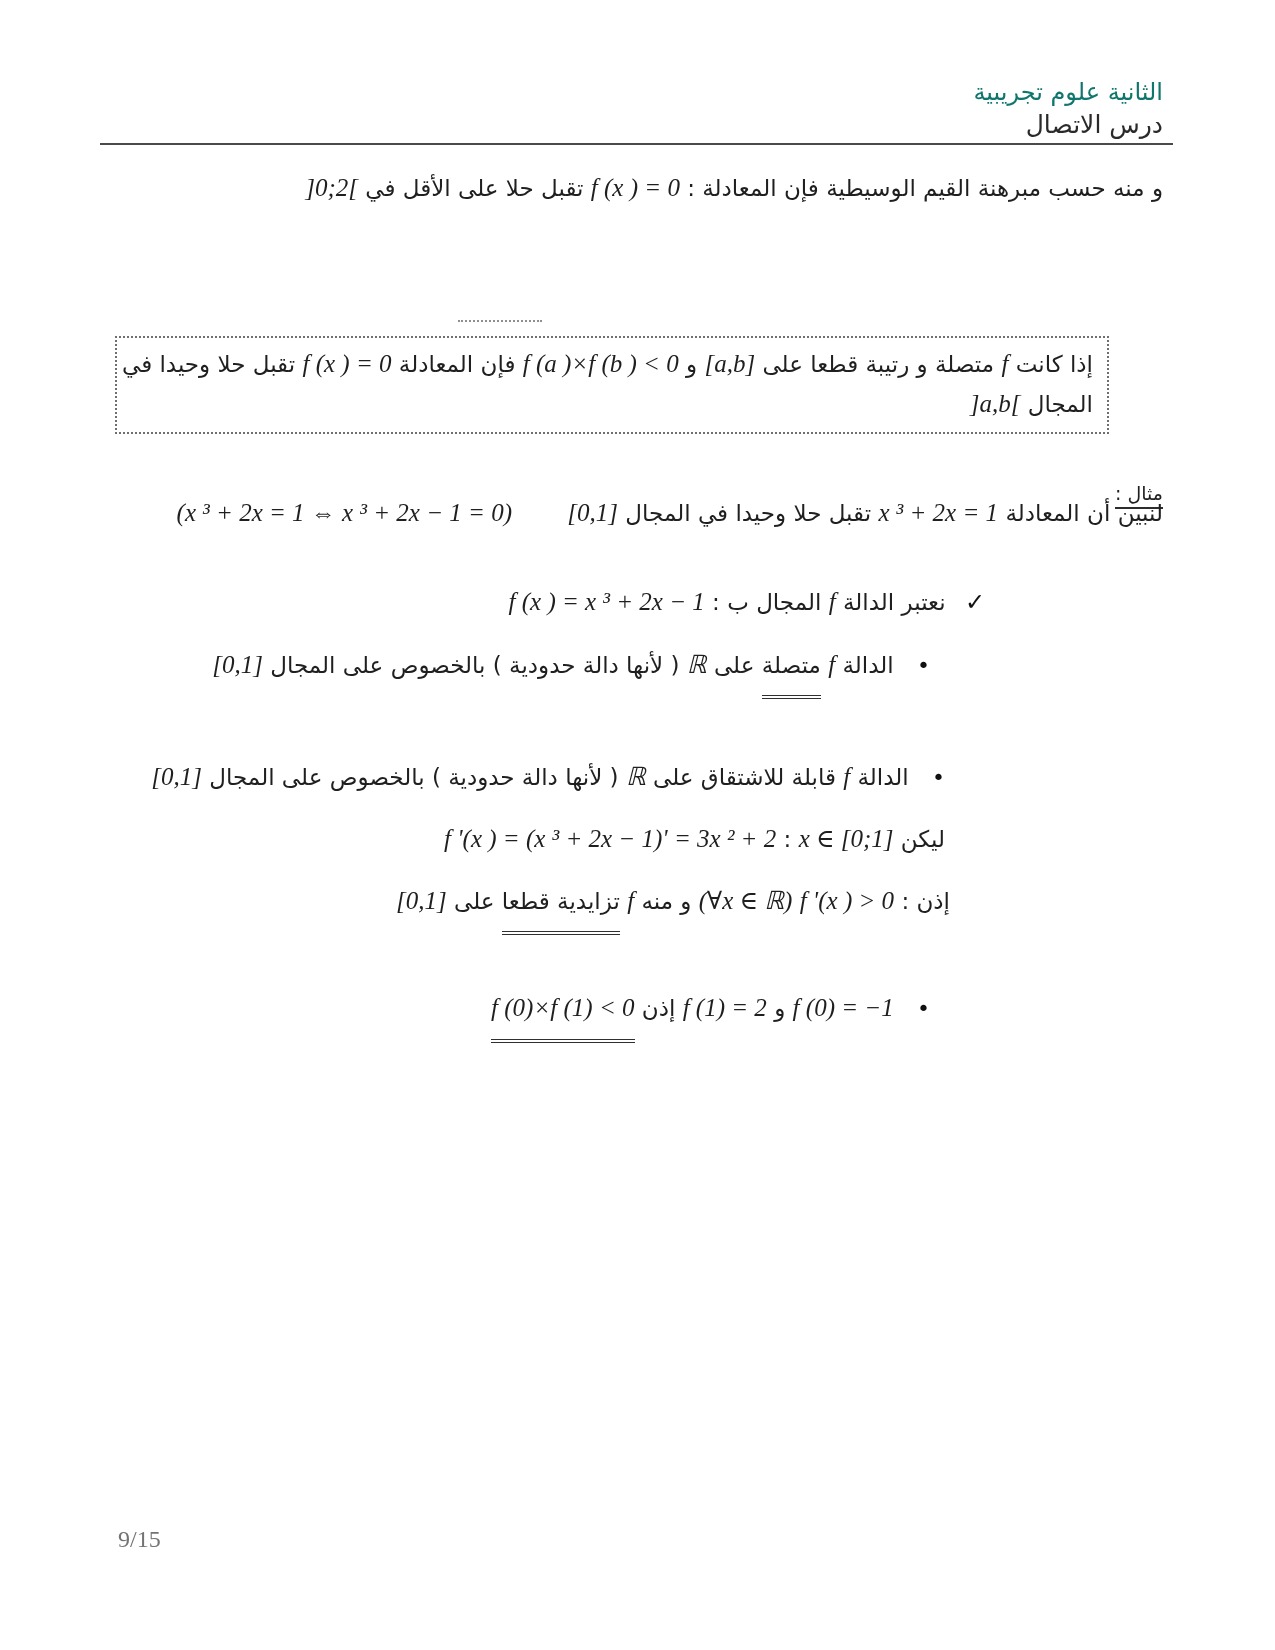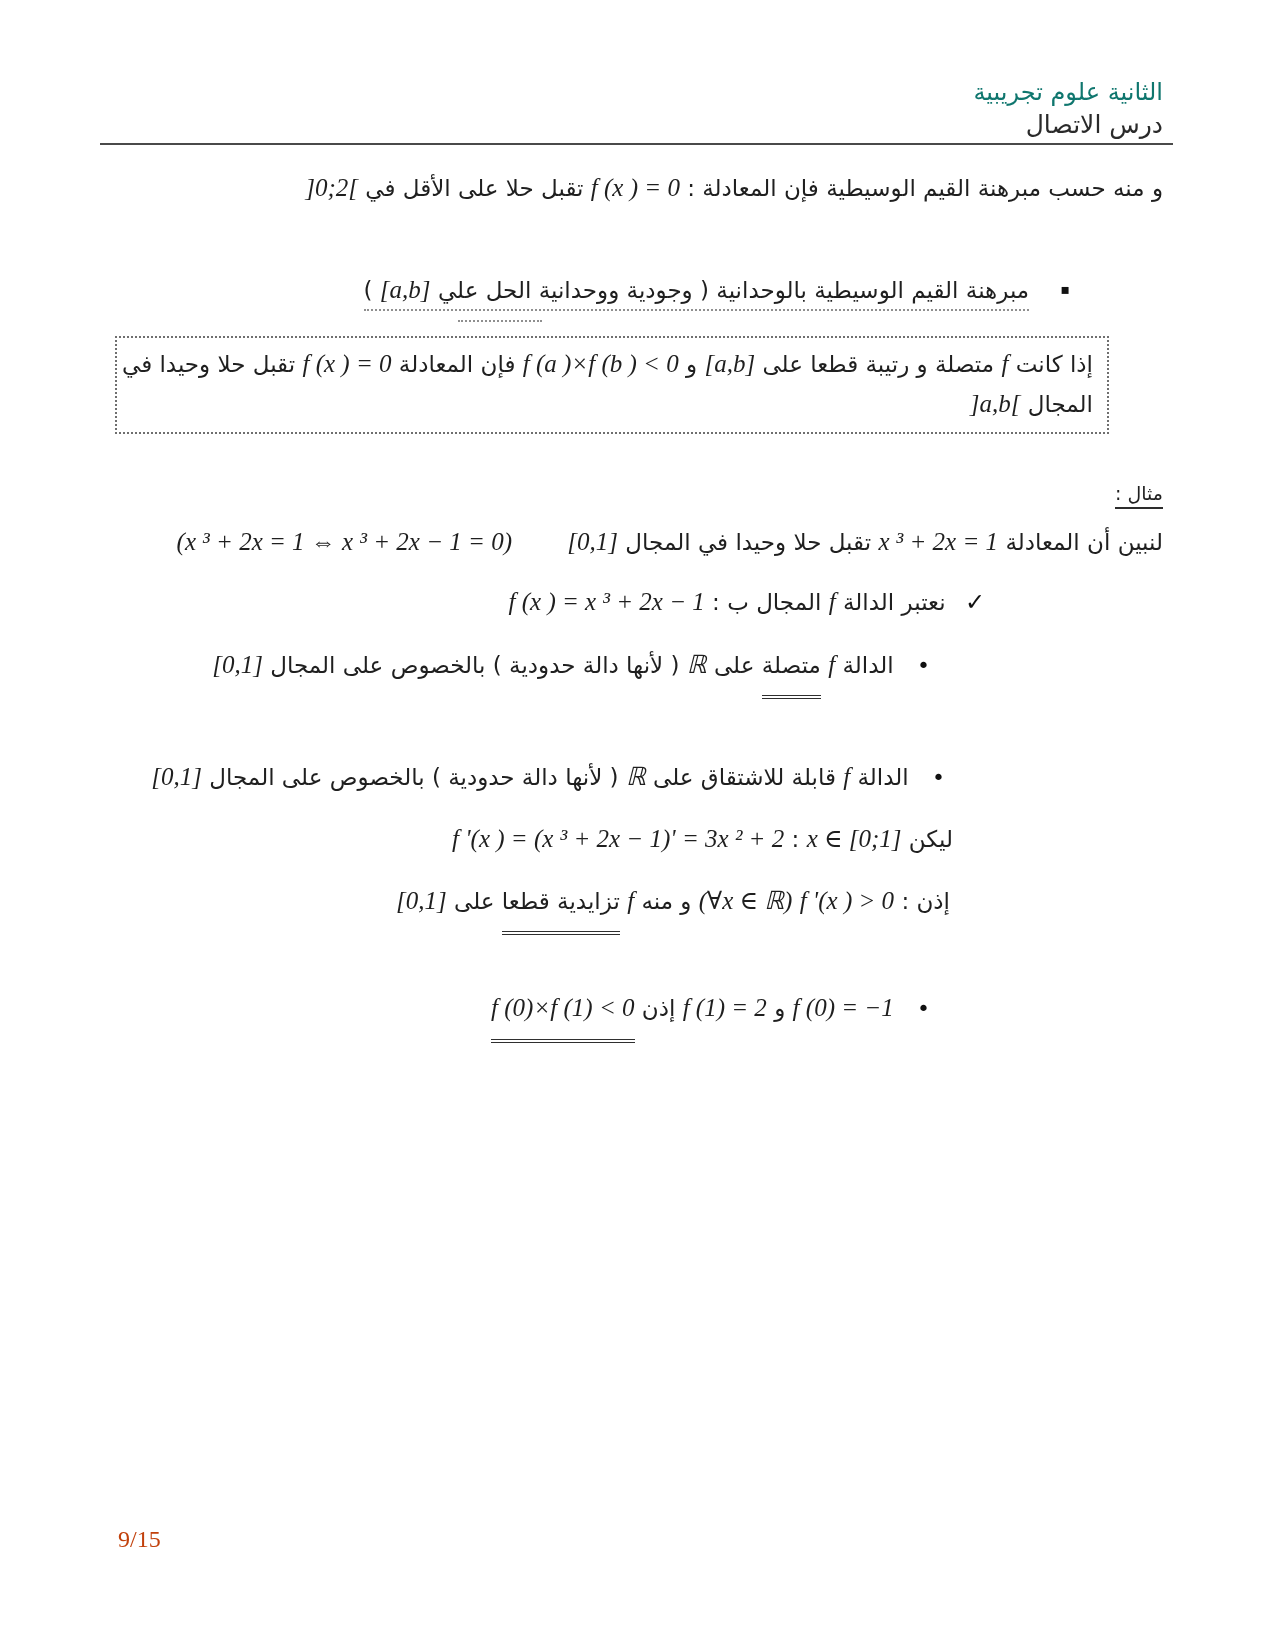--- a/index.html
+++ b/index.html
@@ -28,63 +28,54 @@
   .thm-box {
     top:336px; left:115px; width:962px; border:2px dotted #6f6f6f;
     padding:8px 14px 10px 14px; white-space:normal;
   }
   .thm-box .bl { line-height:36px; white-space:nowrap; }
   .thm-box .bl2 { margin-top:4px; }
 
   .example-title { top:482px; right:112px; font-size:19px; }
   .u1 { border-bottom:2px solid #2d2d2d; padding-bottom:3px; }
 
-  .example-goal { top:528px; right:112px; }
+  .example-goal { top:499px; right:112px; }
   .equiv-gap { margin-right:48px; }
 
   .consider-line { top:588px; right:290px; }
   .chk { font-size:24px; font-weight:bold; margin-left:12px; color:#111; }
 
   .b-cont  { top:650px; right:345px; }
   .b-deriv { top:762px; right:330px; }
   .dot-bullet { font-size:22px; margin-left:16px; color:#111; }
   .u2 { border-bottom:4px double #2f2f2f; padding-bottom:17px; }
 
-  .likon-line { top:824px; right:322px; }
+  .likon-line { top:824px; right:330px; }
   .idhan-line { top:886px; right:325px; }
   .b-signs { top:994px; right:345px; }
   .conclusion-line { top:1106px; right:112px; }
 
-  .pagenum { top:1526px; left:118px; font-family:"Liberation Serif","DejaVu Serif",serif; font-size:24px; color:#c2410c; }
+  .pagenum { top:1526px; left:118px; font-family:"Liberation Serif","DejaVu Serif",serif; font-size:24px; color:#737373; }
 </style>
 </head>
 <body>
 
 <div class="page">
 
   <div class="abs hdr1 rtl">الثانية علوم تجريبية</div>
   <div class="abs hdr2 rtl">درس الاتصال</div>
   <div class="abs hrule"></div>
 
   <div class="abs rtl ar line-atleast">
     <span>و منه حسب مبرهنة القيم الوسيطية فإن المعادلة :</span>
     <span class="math" dir="ltr">f (x ) = 0</span>
     <span>تقبل حلا على الأقل في</span>
     <span class="math" dir="ltr">]0;2[</span>
   </div>
 
-  <div class="abs rtl ar thm-title">
-    <span class="sq-bullet">▪</span>
-    <span class="udot">
-      <span>مبرهنة القيم الوسيطية بالوحدانية</span>
-      <span>( وجودية ووحدانية الحل علي</span>
-      <span class="math" dir="ltr">[a,b]</span>
-      <span>)</span>
-    </span>
-  </div>
   <div class="abs udot-frag"></div>
 
   <div class="abs rtl ar thm-box">
     <div class="bl">
       <span>إذا كانت</span>
       <span class="math" dir="ltr">f</span>
       <span>متصلة و رتيبة قطعا على</span>
       <span class="math" dir="ltr">[a,b]</span>
       <span>و</span>
       <span class="math" dir="ltr">f (a )×f (b ) &lt; 0</span>

